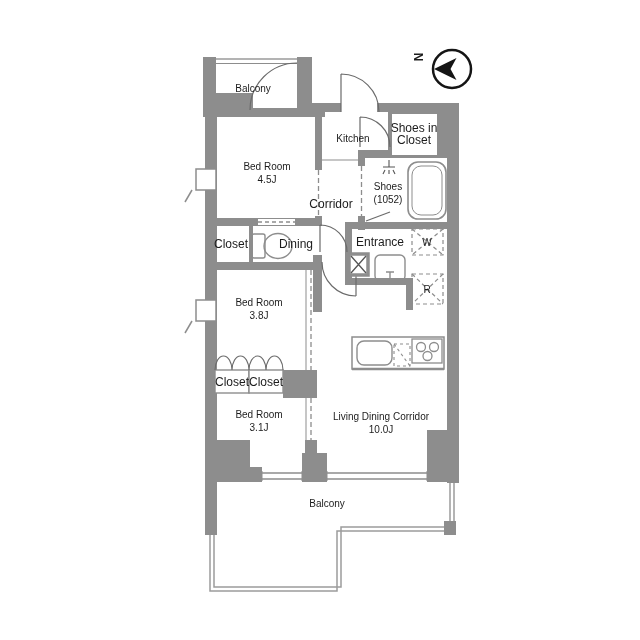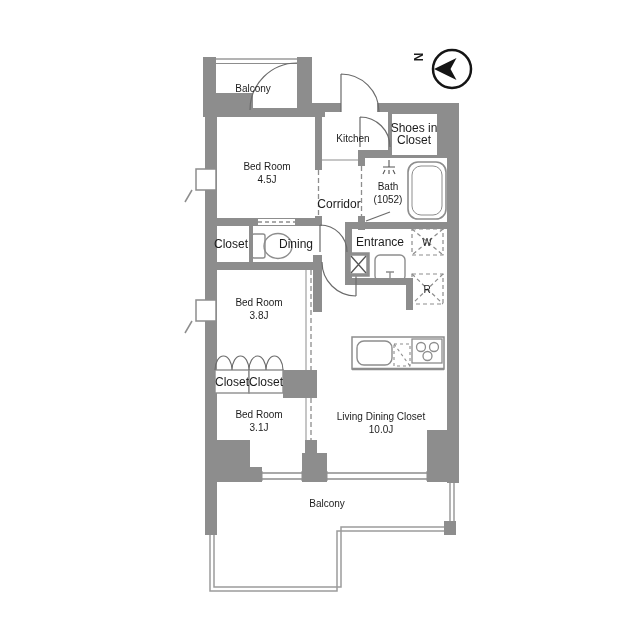--- a/index.html
+++ b/index.html
@@ -171,45 +171,45 @@
   </div>
 
   <div class="lbl" style="left:353px;top:138px">Kitchen</div>
 
   <div class="lbl sm" style="left:414px;top:134px">
     <div>Shoes in</div>
     <div>Closet</div>
   </div>
 
   <div class="lbl" style="left:388px;top:193px">
-    <div>Bath</div>
+    <div>Shoes</div>
     <div>(1052)</div>
   </div>
 
-  <div class="lbl sm" style="left:339px;top:204px">Corridor</div>
+  <div class="lbl sm" style="left:331px;top:204px">Corridor</div>
   <div class="lbl sm" style="left:231px;top:244px">Closet</div>
   <div class="lbl sm" style="left:296px;top:244px">Dining</div>
   <div class="lbl sm" style="left:380px;top:242px">Entrance</div>
   <div class="lbl" style="left:427px;top:242px">W</div>
   <div class="lbl" style="left:427px;top:289px">R</div>
 
   <div class="lbl" style="left:259px;top:309px">
     <div>Bed Room</div>
     <div>3.8J</div>
   </div>
 
   <div class="lbl sm" style="left:232px;top:382px">Closet</div>
   <div class="lbl sm" style="left:266px;top:382px">Closet</div>
 
   <div class="lbl" style="left:259px;top:421px">
     <div>Bed Room</div>
     <div>3.1J</div>
   </div>
 
   <div class="lbl" style="left:381px;top:423px">
-    <div>Living Dining Closet</div>
+    <div>Living Dining Corridor</div>
     <div>10.0J</div>
   </div>
 
   <div class="lbl" style="left:327px;top:503px">Balcony</div>
 
   <div class="lbl north" style="left:419px;top:57px">N</div>
 </div>
 
 </body></html>

